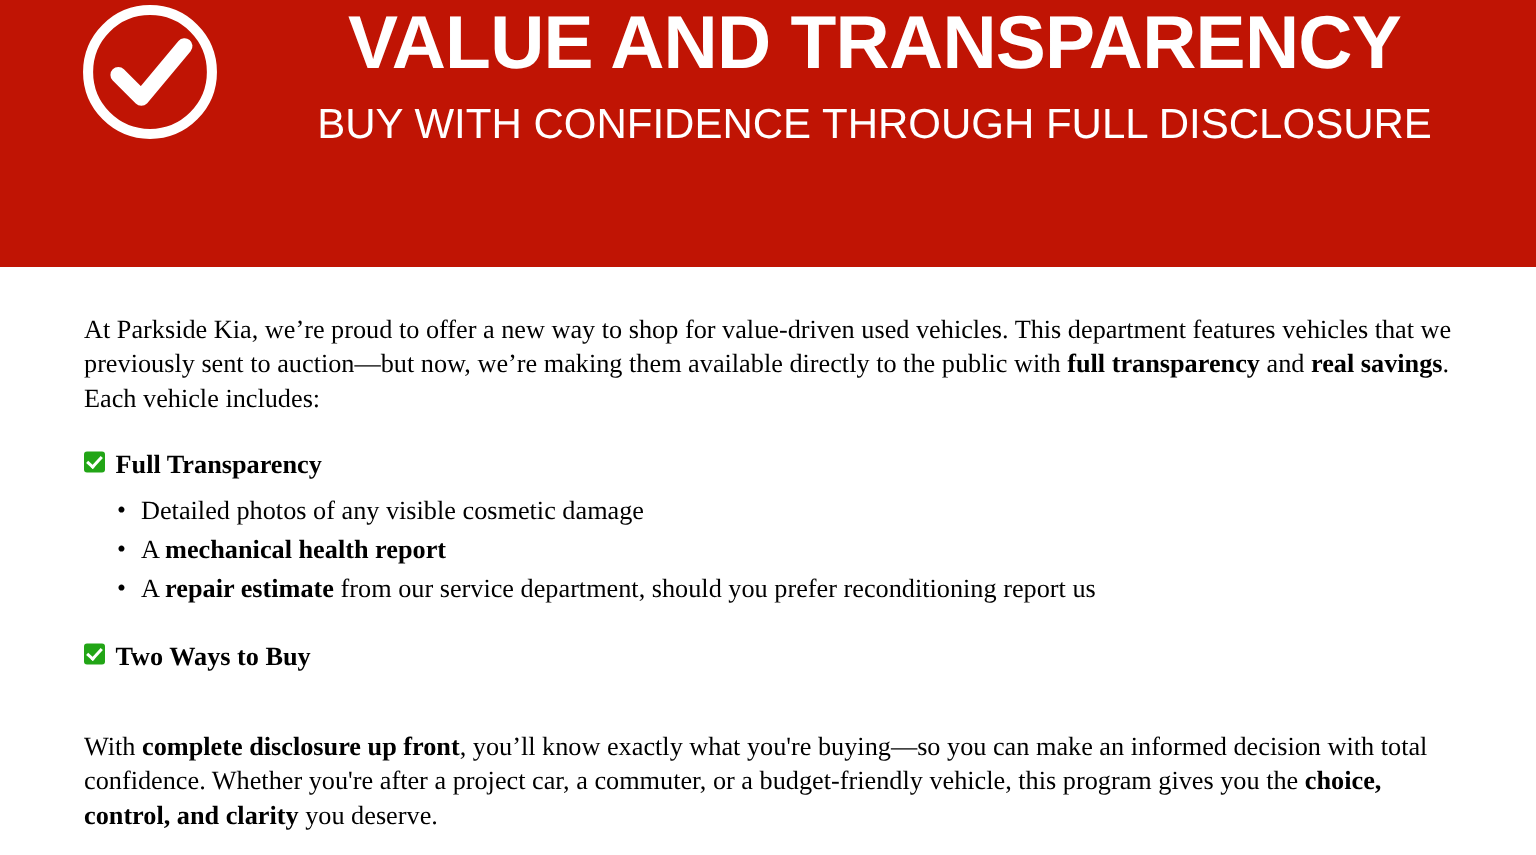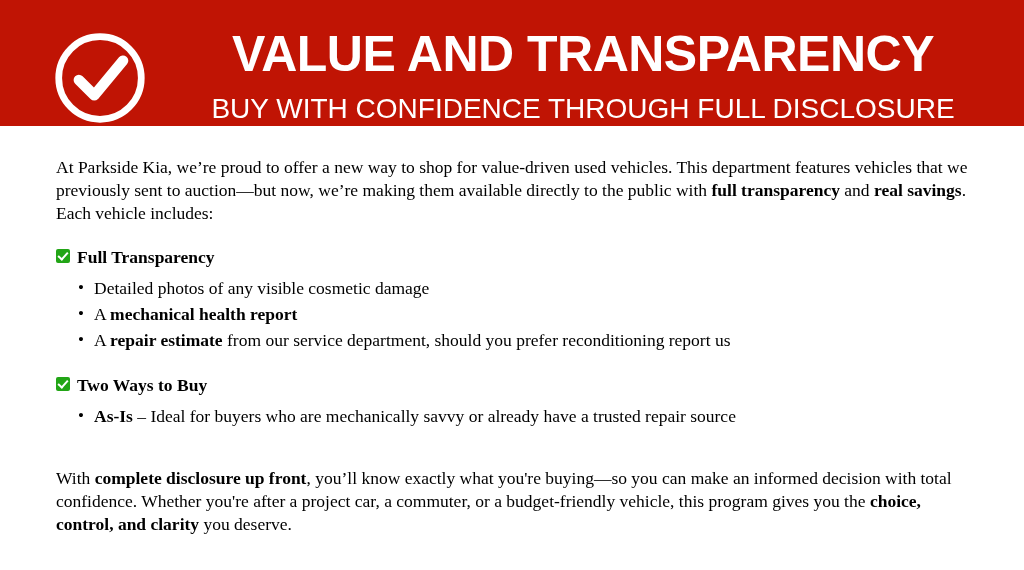--- a/index.html
+++ b/index.html
@@ -12,24 +12,24 @@
     height: 570px;
     overflow: hidden;
     font-family: "Liberation Serif", serif;
     color: #000000;
   }
 
   
   .banner {
     position: relative;
     width: 1024px;
-    height: 126px;
+    height: 178px;
     background: #c01404;
     display: flex;
-    align-items: flex-end;
+    align-items: flex-start;
     box-sizing: border-box;
     padding-left: 52px;
   }
   .banner-check {
     flex: 0 0 auto;
     width: 96px;
     height: 96px;
     margin-right: 22px;
   }
   .banner-text {
@@ -164,19 +164,18 @@
       <li><span>A </span><b>repair estimate</b><span> from our service department, should you prefer reconditioning report us</span></li>
     </ul>
   </div>
 
   <div class="section">
     <div class="section-head">
       <span class="check-box"></span>
       <span>Two Ways to Buy</span>
     </div>
     <ul class="bullets">
-      <li><b>As-Is</b><span> – Ideal for buyers who are mechanically savvy or already have a trusted repair source</span></li>
     </ul>
   </div>
 
   <p class="closing"><span>With </span><b>complete disclosure up front</b><span>, you’ll know exactly what you're buying—so you can make an informed decision with total confidence. Whether you're after a project car, a commuter, or a budget-friendly vehicle, this program gives you the </span><b>choice, control, and clarity</b><span> you deserve.</span></p>
 
 </div>
 
 </body></html>

